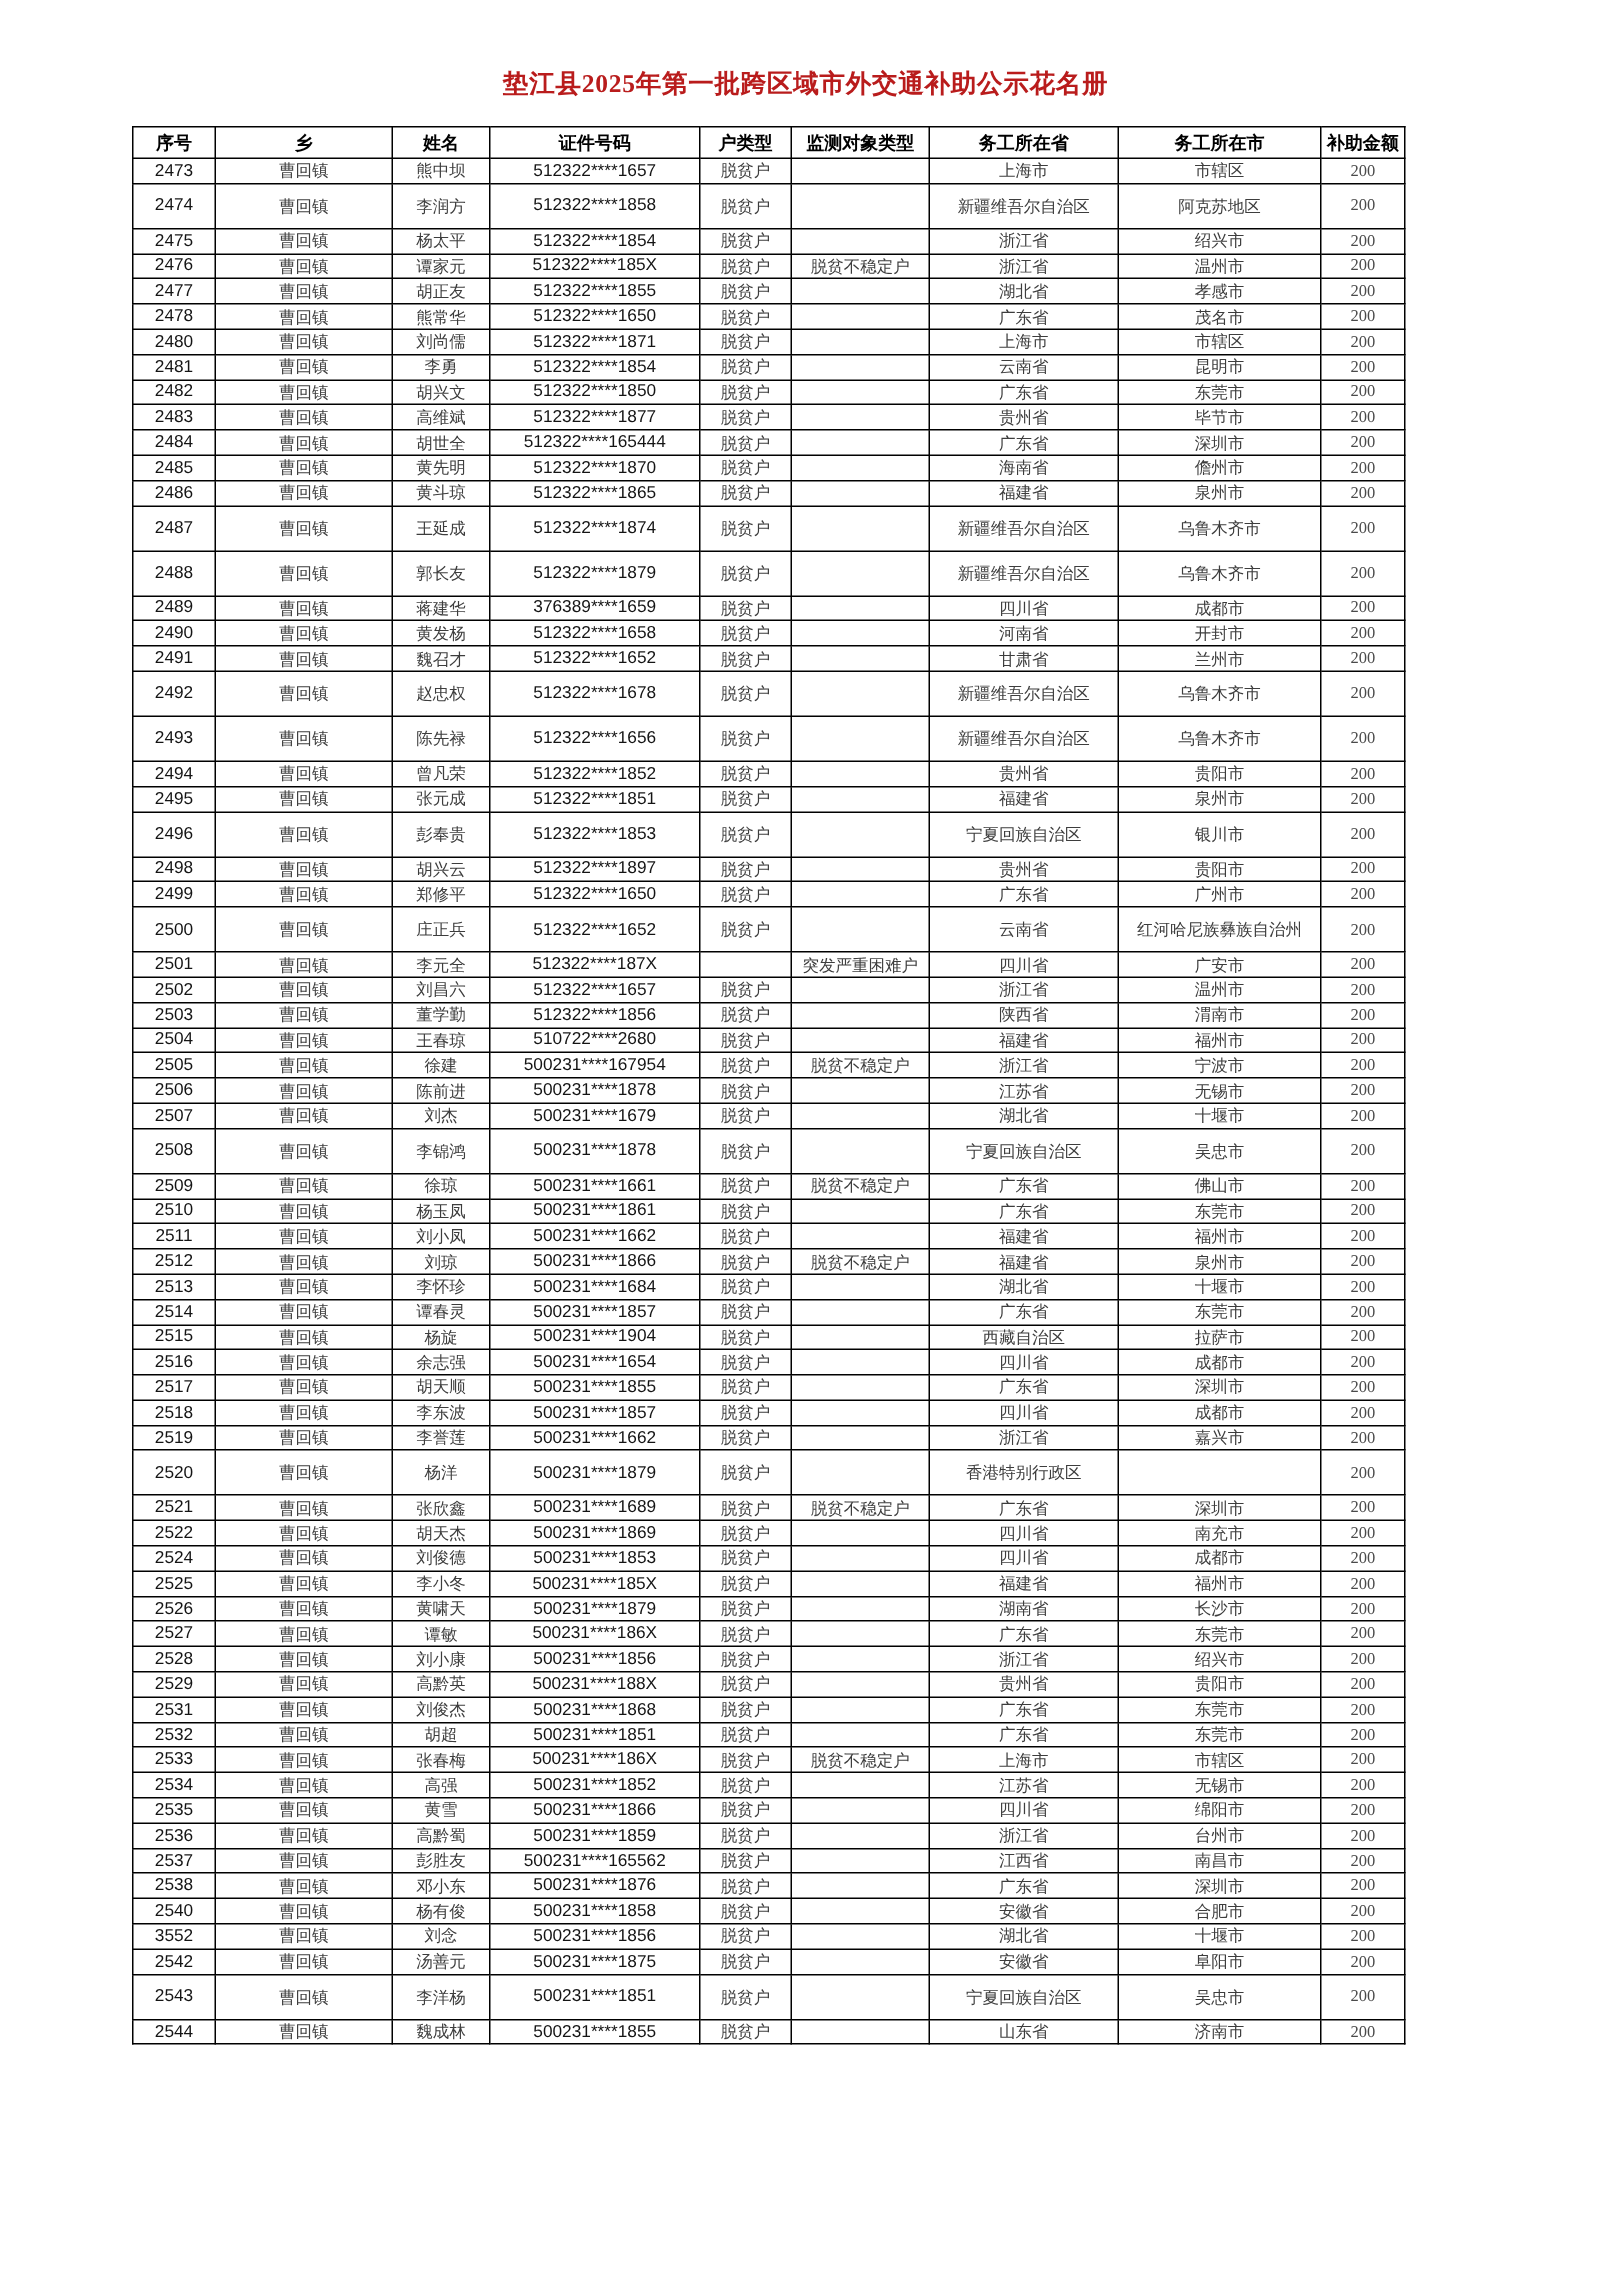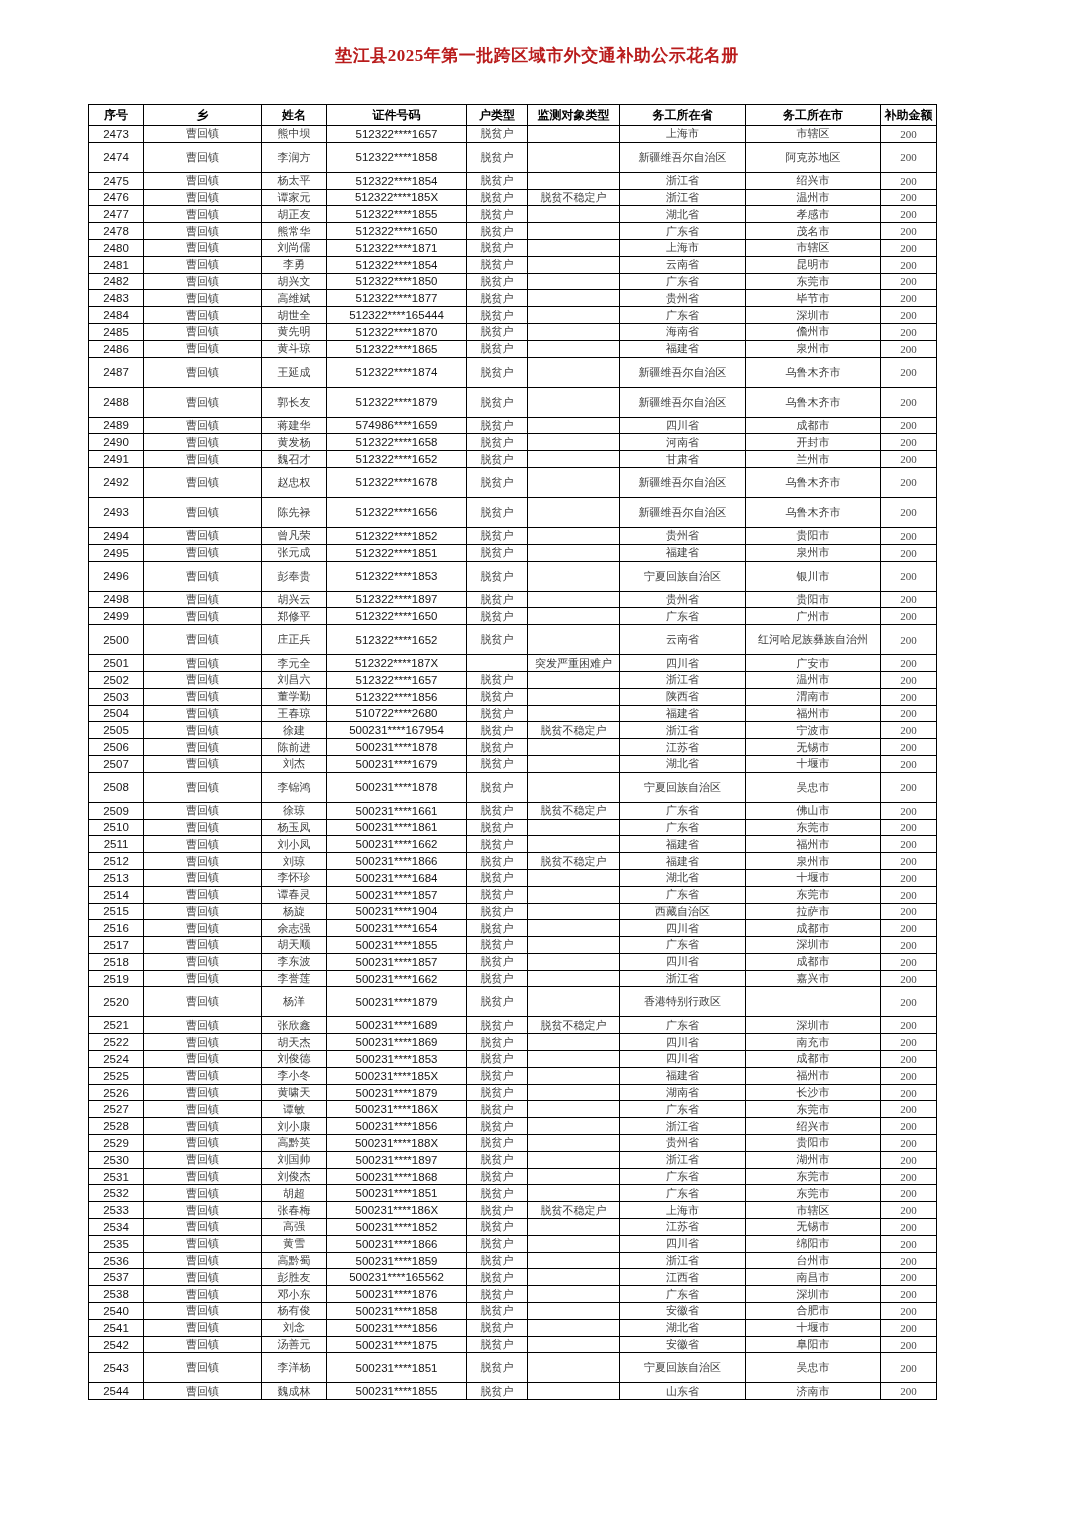--- a/index.html
+++ b/index.html
@@ -23,21 +23,20 @@
     letter-spacing:0.5px;
     font-family:"Liberation Serif","DejaVu Serif",serif;
   }
   table.roster{
     position:absolute;
     top:84px;
     left:88px;
     width:848px;
     border-collapse:collapse;
     table-layout:fixed;
-    margin-top:20px;
   }
   table.roster th, table.roster td{
     border:1px solid #000000;
     padding:0 1px;
     text-align:center;
     vertical-align:middle;
     overflow:hidden;
     white-space:nowrap;
   }
   table.roster th{
@@ -259,21 +258,21 @@
           <td class="cn">脱贫户</td>
           <td class="cn"></td>
           <td class="cn">新疆维吾尔自治区</td>
           <td class="cn">乌鲁木齐市</td>
           <td class="amt">200</td>
         </tr>
         <tr class="row">
           <td class="num">2489</td>
           <td class="cn">曹回镇</td>
           <td class="cn">蒋建华</td>
-          <td class="num">574986****1659</td>
+          <td class="num">376389****1659</td>
           <td class="cn">脱贫户</td>
           <td class="cn"></td>
           <td class="cn">四川省</td>
           <td class="cn">成都市</td>
           <td class="amt">200</td>
         </tr>
         <tr class="row">
           <td class="num">2490</td>
           <td class="cn">曹回镇</td>
           <td class="cn">黄发杨</td>
@@ -685,31 +684,20 @@
           <td class="cn">曹回镇</td>
           <td class="cn">高黔英</td>
           <td class="num">500231****188X</td>
           <td class="cn">脱贫户</td>
           <td class="cn"></td>
           <td class="cn">贵州省</td>
           <td class="cn">贵阳市</td>
           <td class="amt">200</td>
         </tr>
         <tr class="row">
-          <td class="num">2530</td>
-          <td class="cn">曹回镇</td>
-          <td class="cn">刘国帅</td>
-          <td class="num">500231****1897</td>
-          <td class="cn">脱贫户</td>
-          <td class="cn"></td>
-          <td class="cn">浙江省</td>
-          <td class="cn">湖州市</td>
-          <td class="amt">200</td>
-        </tr>
-        <tr class="row">
           <td class="num">2531</td>
           <td class="cn">曹回镇</td>
           <td class="cn">刘俊杰</td>
           <td class="num">500231****1868</td>
           <td class="cn">脱贫户</td>
           <td class="cn"></td>
           <td class="cn">广东省</td>
           <td class="cn">东莞市</td>
           <td class="amt">200</td>
         </tr>
@@ -795,21 +783,21 @@
           <td class="cn">曹回镇</td>
           <td class="cn">杨有俊</td>
           <td class="num">500231****1858</td>
           <td class="cn">脱贫户</td>
           <td class="cn"></td>
           <td class="cn">安徽省</td>
           <td class="cn">合肥市</td>
           <td class="amt">200</td>
         </tr>
         <tr class="row">
-          <td class="num">2541</td>
+          <td class="num">3552</td>
           <td class="cn">曹回镇</td>
           <td class="cn">刘念</td>
           <td class="num">500231****1856</td>
           <td class="cn">脱贫户</td>
           <td class="cn"></td>
           <td class="cn">湖北省</td>
           <td class="cn">十堰市</td>
           <td class="amt">200</td>
         </tr>
         <tr class="row">

